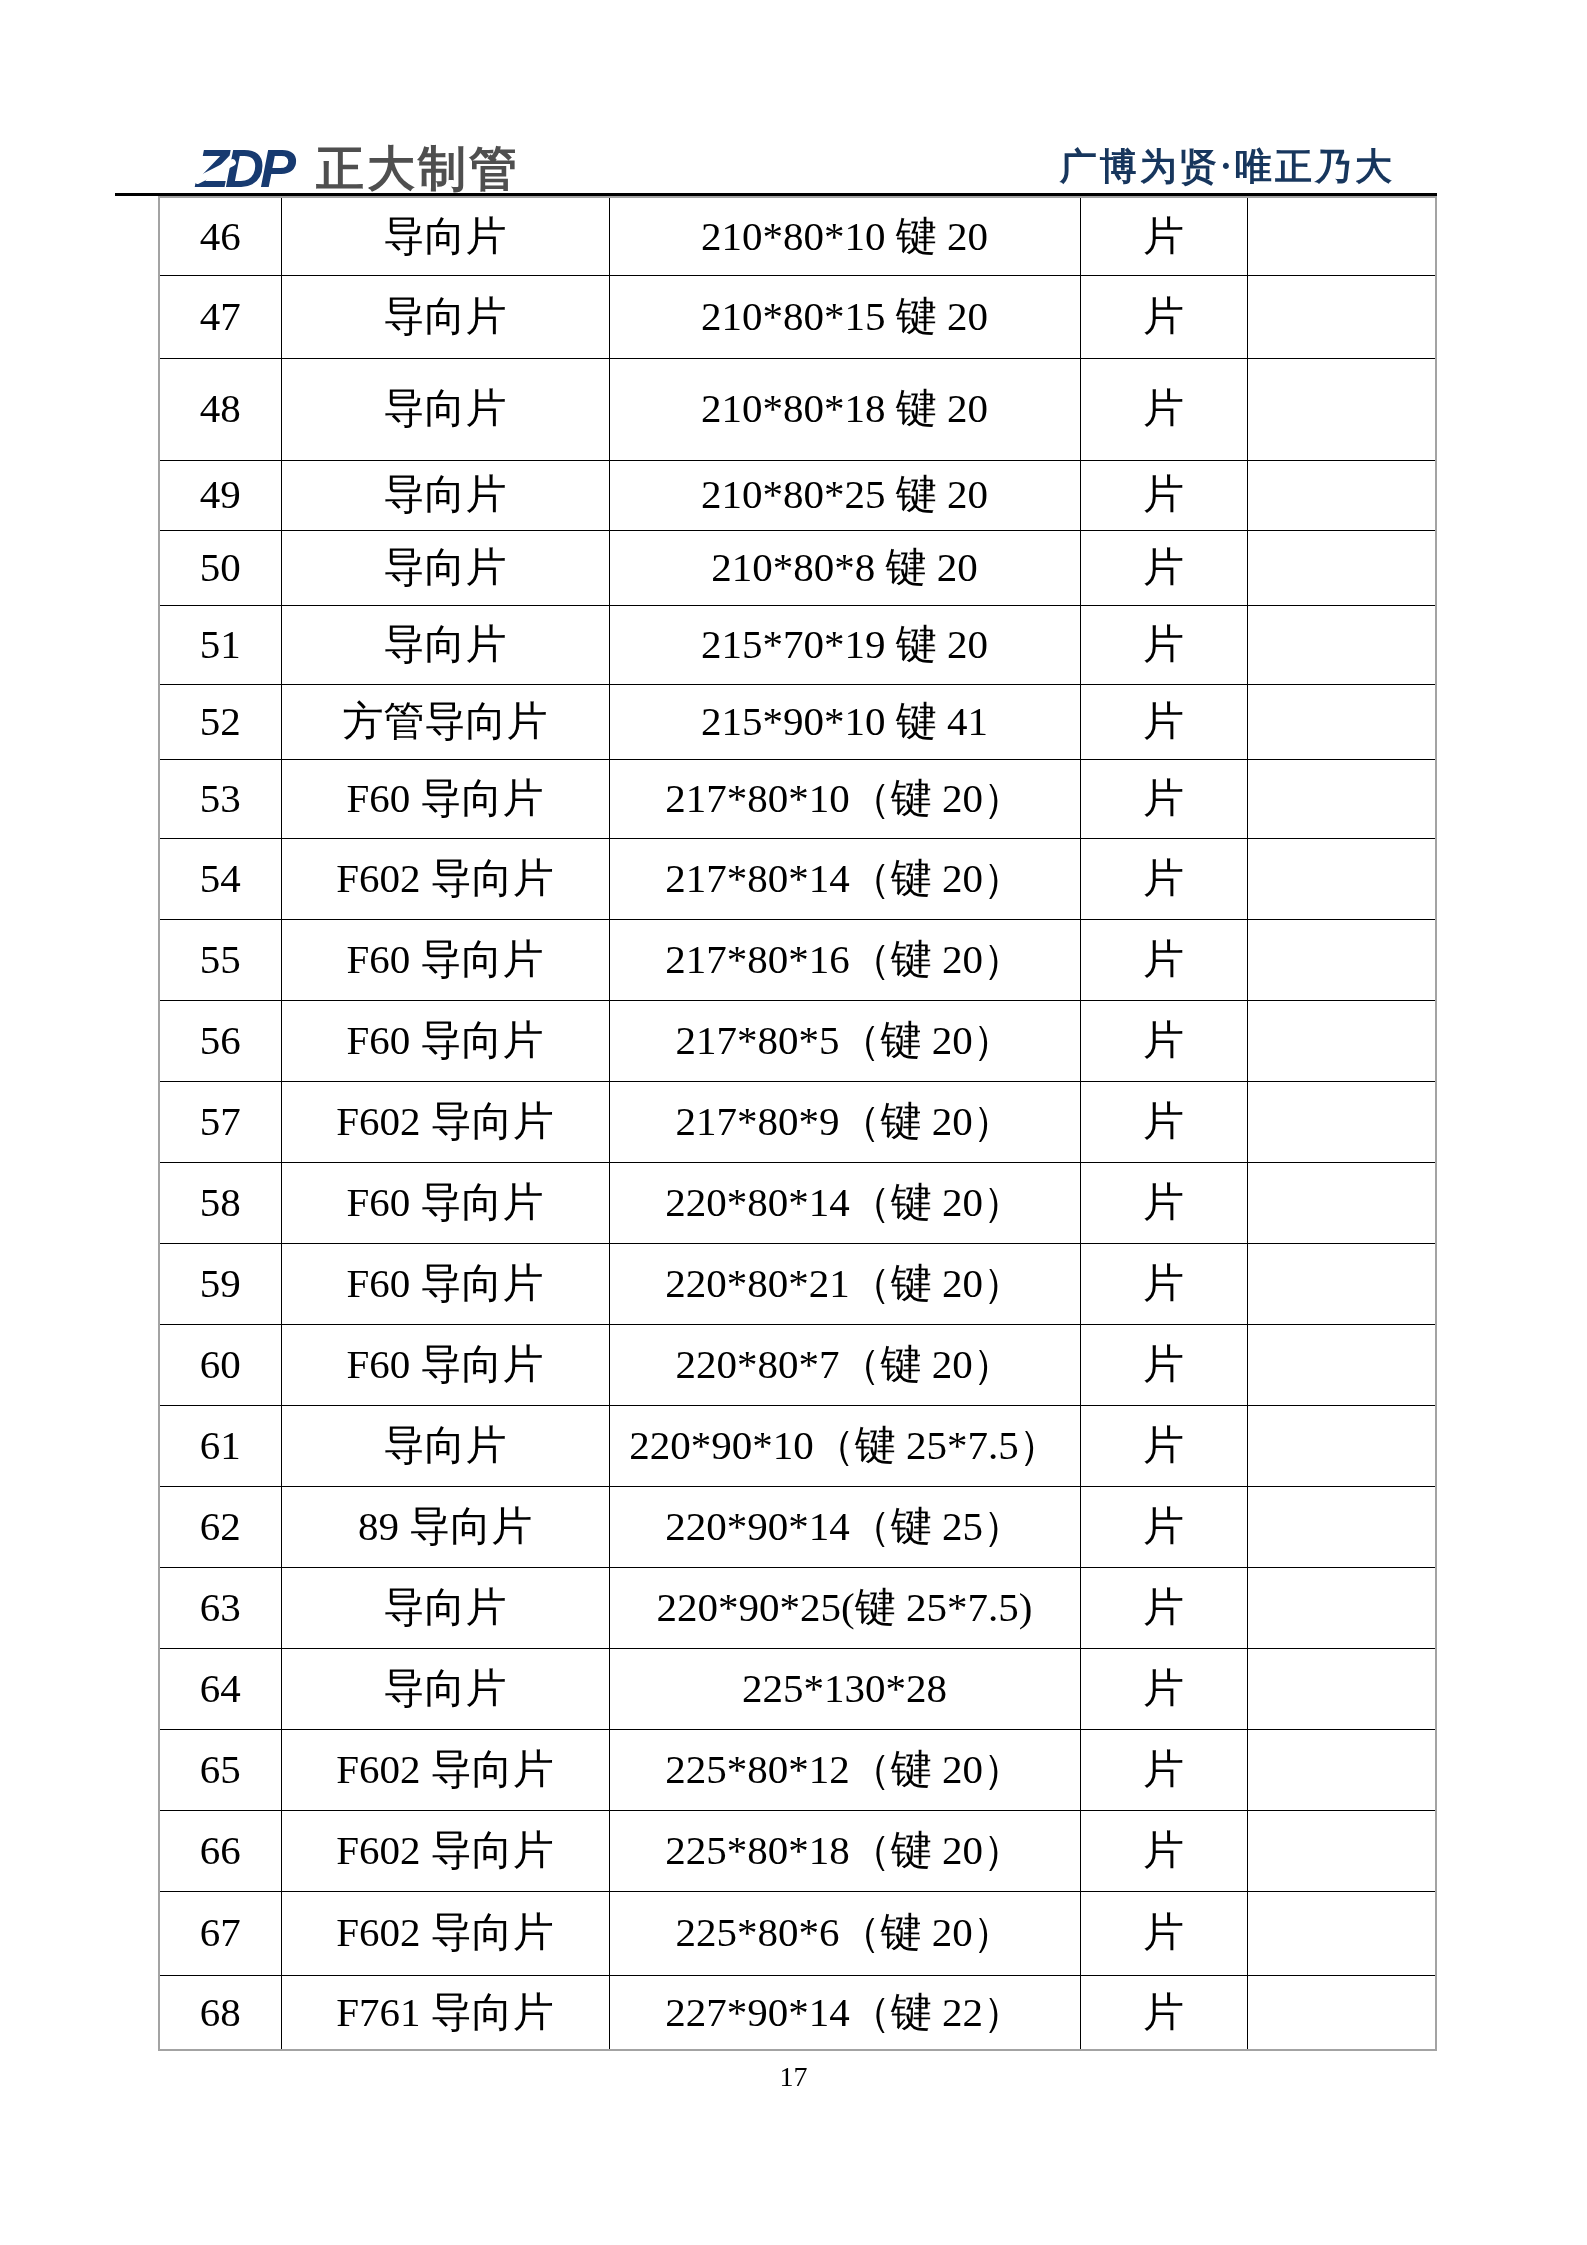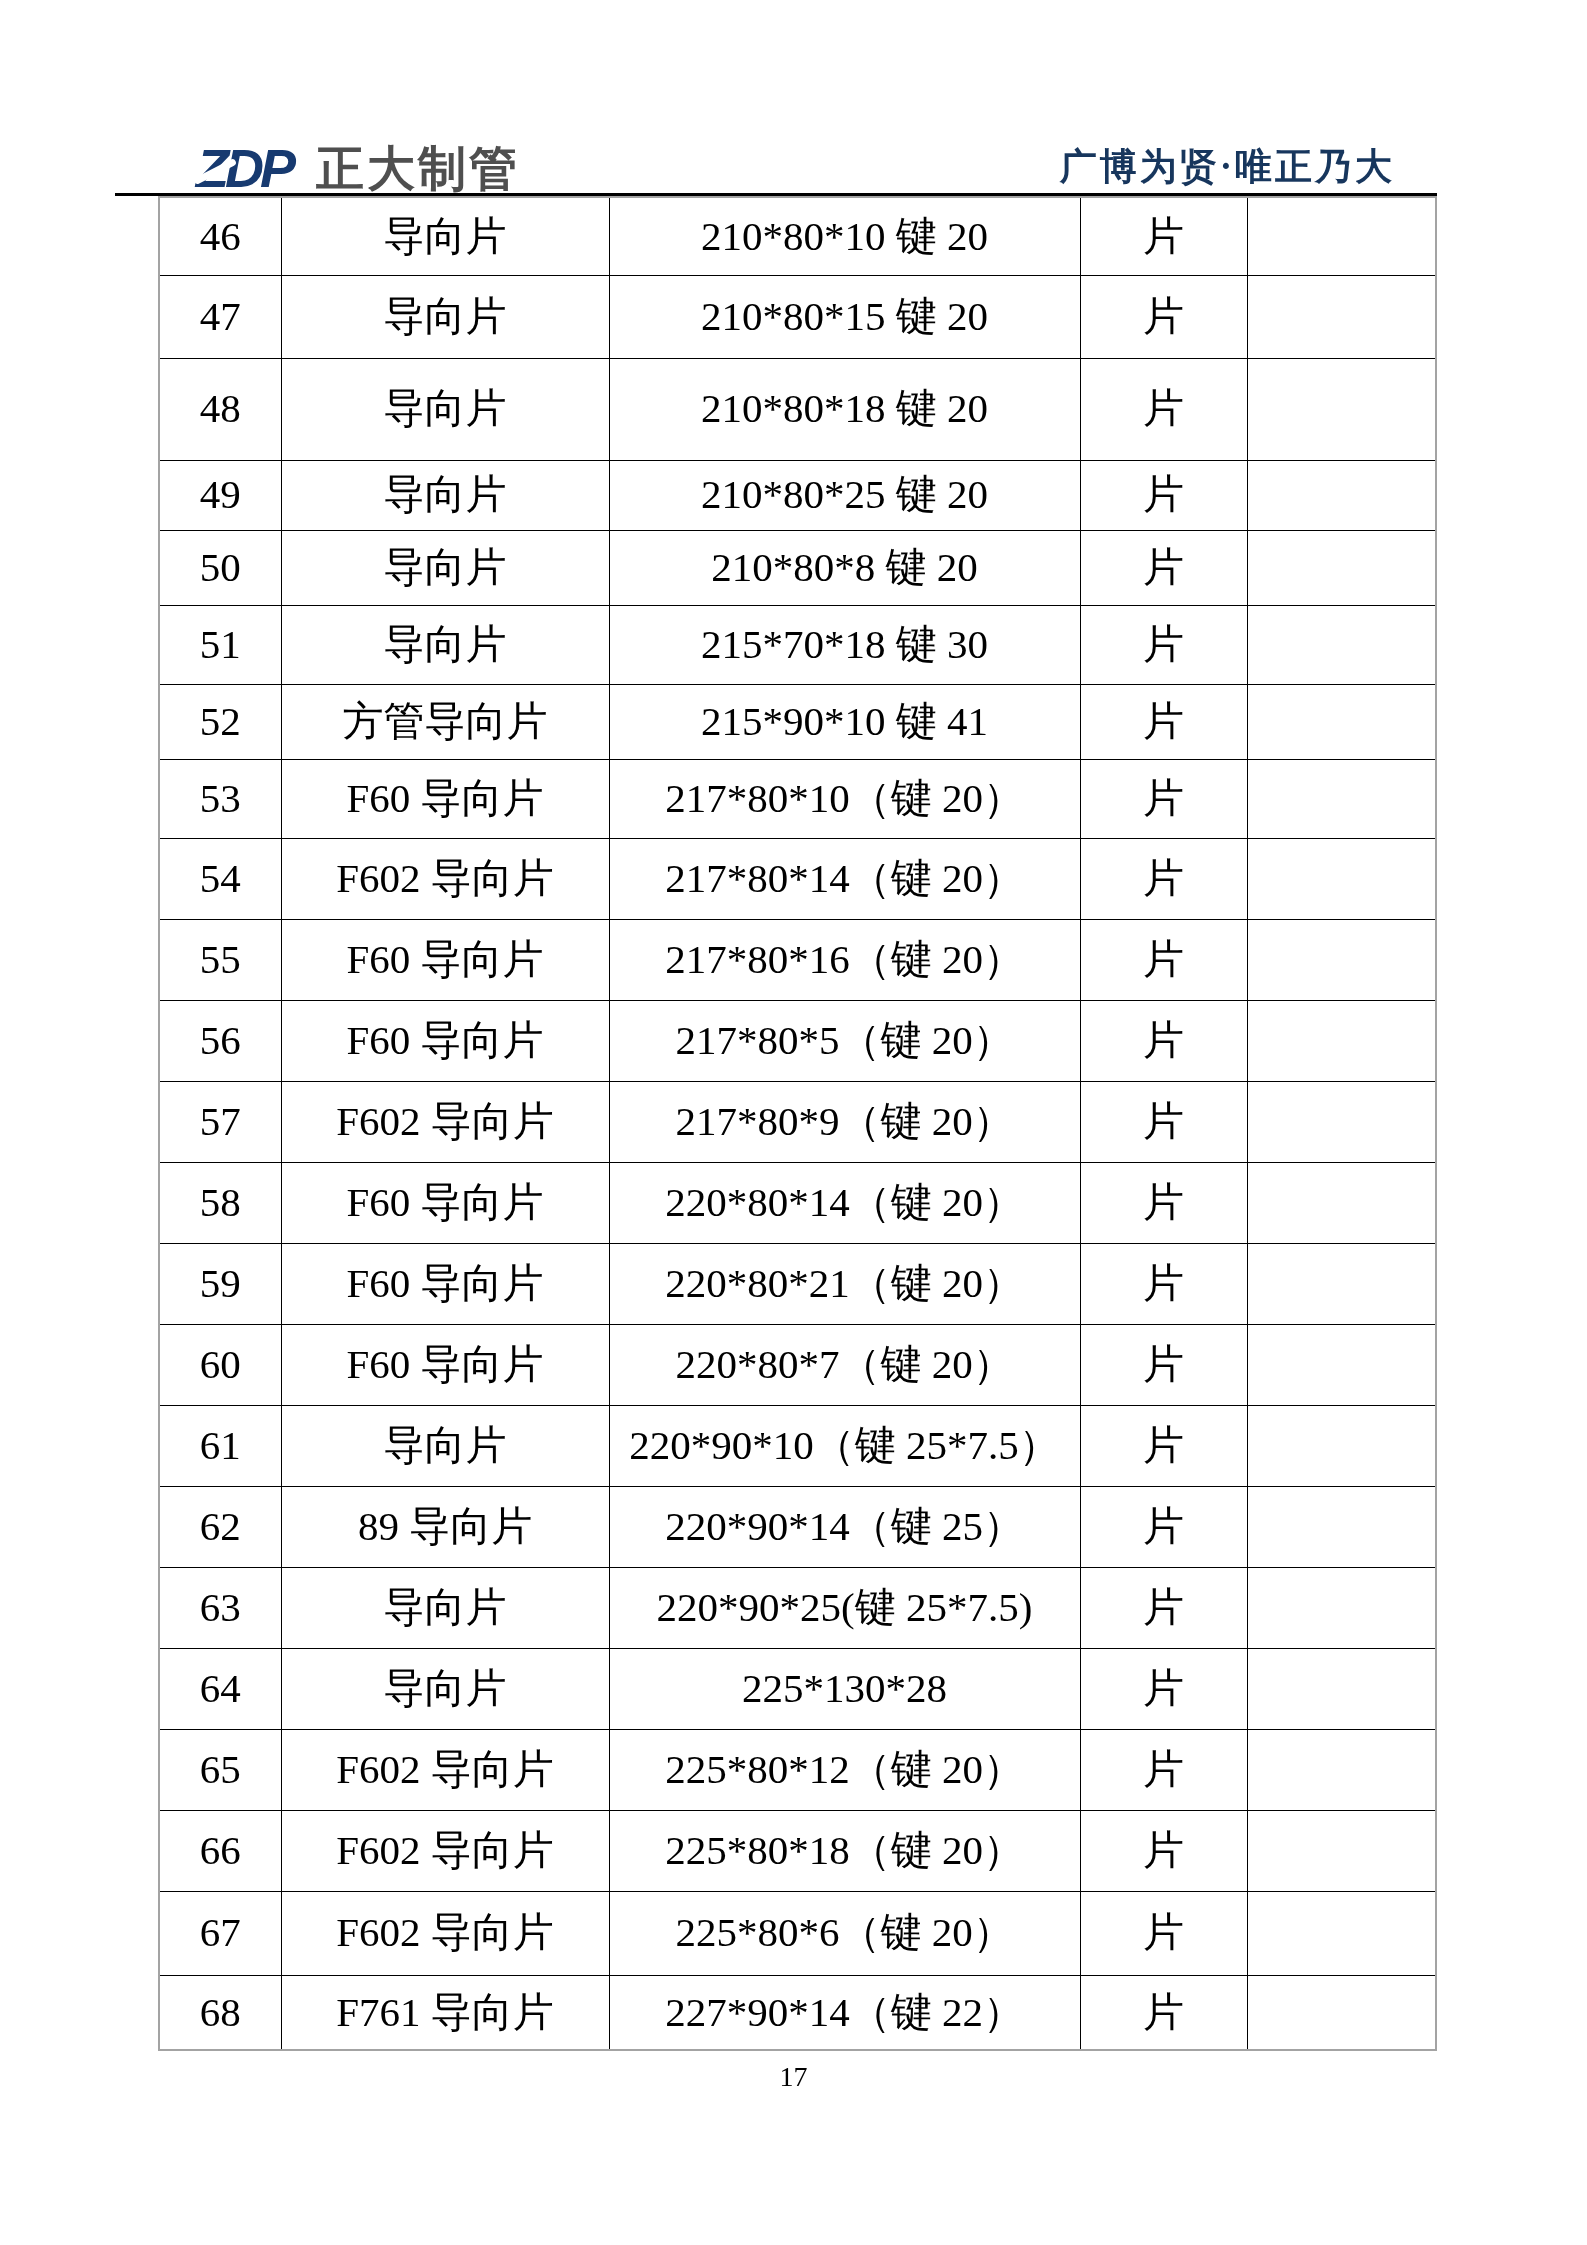--- a/index.html
+++ b/index.html
@@ -136,21 +136,21 @@
         <tr style="height: 75px;">
           <td>50</td>
           <td>导向片</td>
           <td>210*80*8 键 20</td>
           <td>片</td>
           <td></td>
         </tr>
         <tr style="height: 79px;">
           <td>51</td>
           <td>导向片</td>
-          <td>215*70*18 键 30</td>
+          <td>215*70*19 键 20</td>
           <td>片</td>
           <td></td>
         </tr>
         <tr style="height: 75px;">
           <td>52</td>
           <td>方管导向片</td>
           <td>215*90*10 键 41</td>
           <td>片</td>
           <td></td>
         </tr>

